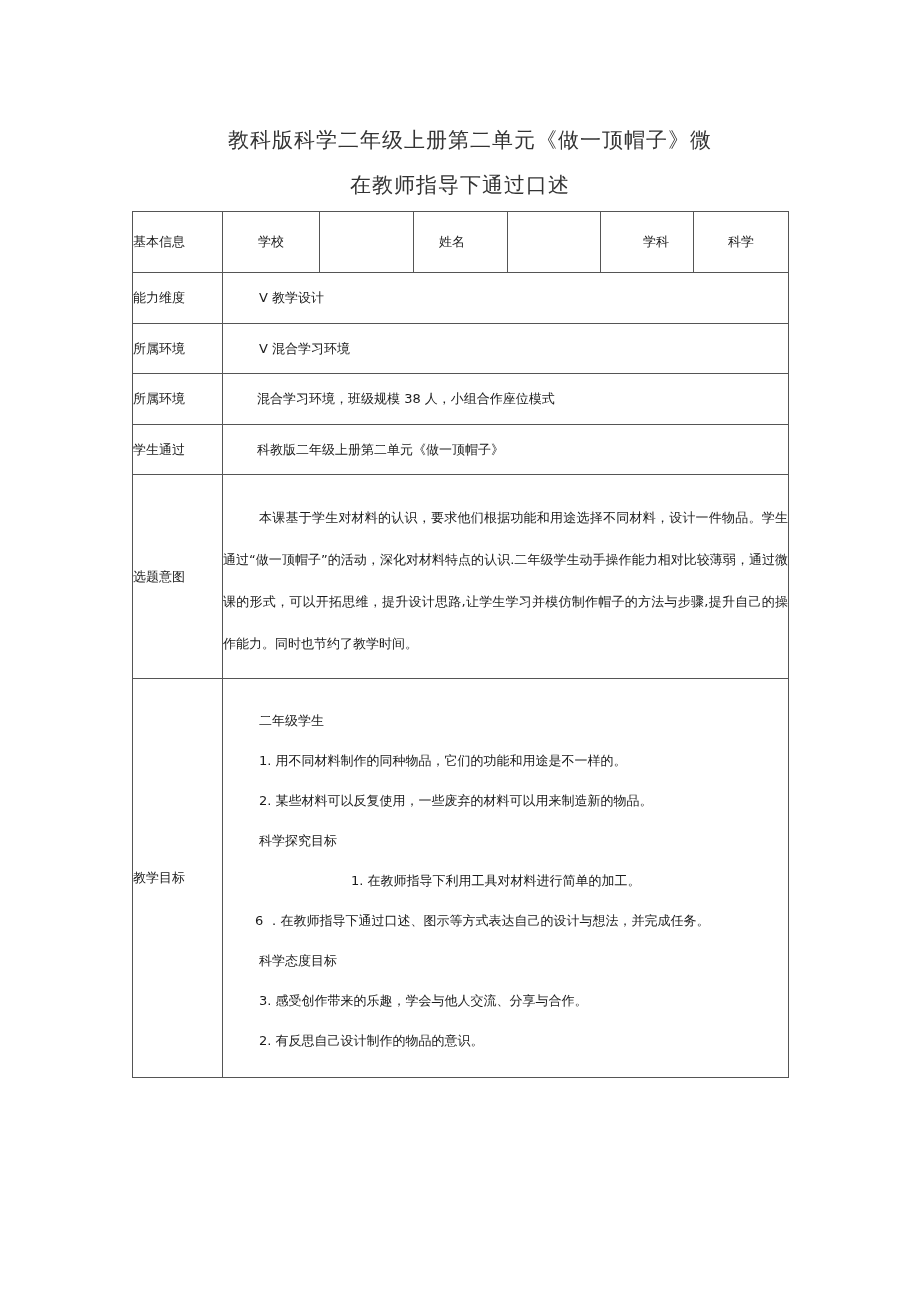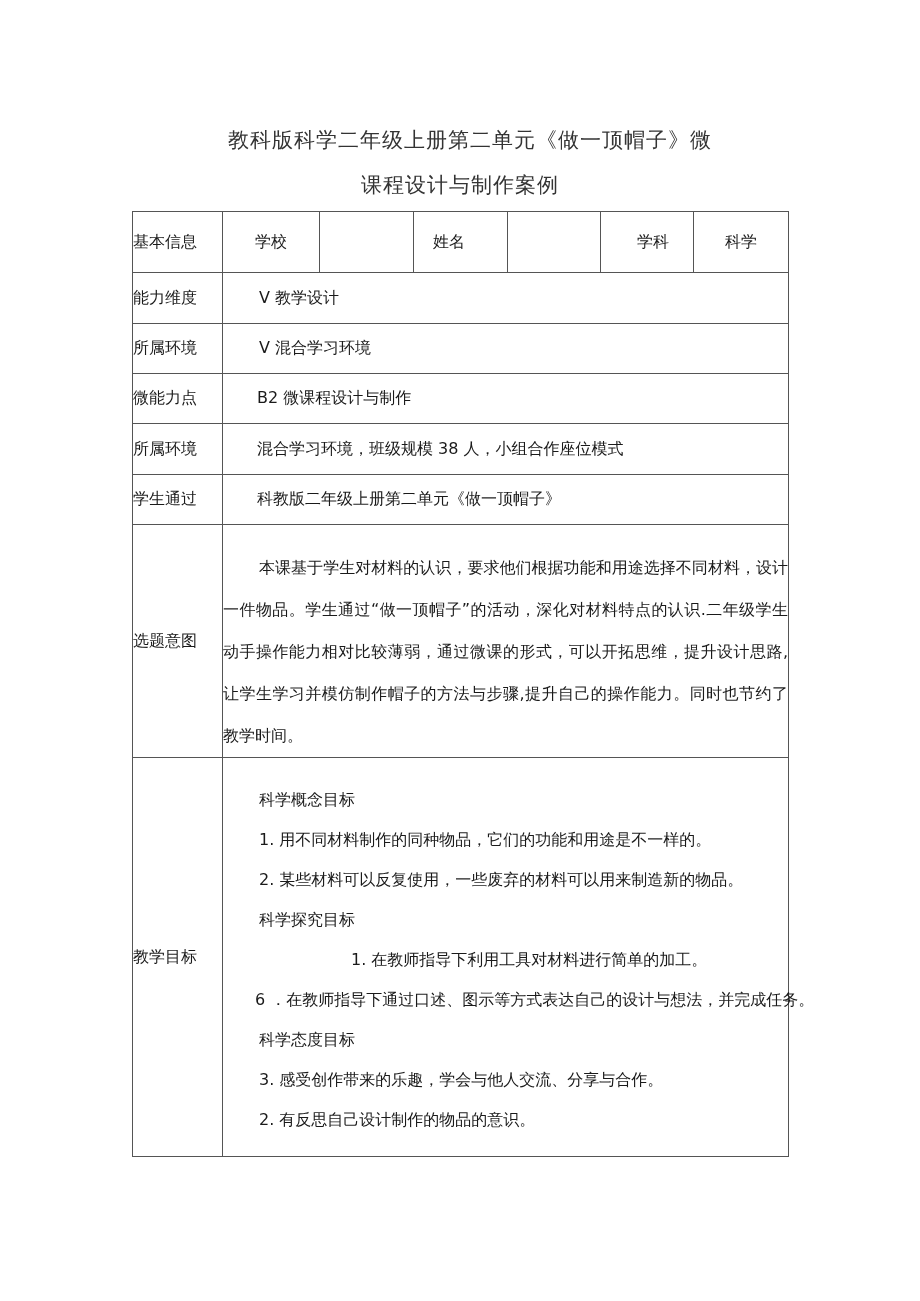--- a/index.html
+++ b/index.html
@@ -1,36 +1,36 @@
 <!DOCTYPE html>
 <html><head>
 <meta charset="utf-8">
 <style>
   html, body { margin: 0; padding: 0; background: #ffffff; }
   body { width: 920px; height: 1301px; position: relative; font-family: "DejaVu Sans", "Liberation Sans", sans-serif; color: #1a1a1a; }
   .title { position: absolute; left: 0; width: 920px; text-align: center; font-family: "DejaVu Serif", "Liberation Serif", serif; font-size: 21px; color: #333; letter-spacing: 1px; }
   .t1 { top: 126px; left: 10px; }
   .t2 { top: 171px; }
-  table.doc { position: absolute; left: 132px; top: 211px; width: 656px; border-collapse: collapse; table-layout: fixed; font-size: 16px; }
+  table.doc { position: absolute; left: 132px; top: 211px; width: 656px; border-collapse: collapse; table-layout: fixed; font-size: 13px; }
   table.doc td { border: 1px solid #555; padding: 0; vertical-align: middle; }
   .lbl { padding-left: 0 !important; }
   .c { text-align: center; margin-left: 16px; }
   .val { padding-left: 36px !important; }
   .val2 { padding-left: 34px !important; }
   .para { padding: 22px 0 0 0 !important; line-height: 42px; text-indent: 36px; text-align: justify; vertical-align: top !important; }
   .goals { padding: 22px 0 10px 36px !important; vertical-align: top !important; line-height: 40px; }
   .goals div { white-space: nowrap; }
   .ind { padding-left: 92px; }
   .neg { margin-left: -4px; }
 </style>
 </head>
 <body>
 
 <div class="title t1">教科版科学二年级上册第二单元《做一顶帽子》微</div>
-<div class="title t2">课程设计与制作案例</div>
+<div class="title t2">在教师指导下通过口述</div>
 
 <table class="doc">
   <colgroup>
     <col style="width:90px">
       <col style="width:97px">
       <col style="width:94px">
       <col style="width:94px">
       <col style="width:93px">
       <col style="width:93px">
       <col style="width:95px">
@@ -46,40 +46,36 @@
     <td class="c">科学</td>
   </tr>
   <tr style="height:51px">
     <td class="lbl">能力维度</td>
     <td colspan="6" class="val">V 教学设计</td>
   </tr>
   <tr style="height:50px">
     <td class="lbl">所属环境</td>
     <td colspan="6" class="val">V 混合学习环境</td>
   </tr>
-  <tr style="height:50px">
-    <td class="lbl">微能力点</td>
-    <td colspan="6" class="val2">B2 微课程设计与制作</td>
-  </tr>
   <tr style="height:51px">
     <td class="lbl">所属环境</td>
     <td colspan="6" class="val2">混合学习环境，班级规模 38 人，小组合作座位模式</td>
   </tr>
   <tr style="height:50px">
     <td class="lbl">学生通过</td>
     <td colspan="6" class="val2">科教版二年级上册第二单元《做一顶帽子》</td>
   </tr>
   <tr style="height:204px">
     <td class="lbl">选题意图</td>
     <td colspan="6" class="para">本课基于学生对材料的认识，要求他们根据功能和用途选择不同材料，设计一件物品。学生通过“做一顶帽子”的活动，深化对材料特点的认识.二年级学生动手操作能力相对比较薄弱，通过微课的形式，可以开拓思维，提升设计思路,让学生学习并模仿制作帽子的方法与步骤,提升自己的操作能力。同时也节约了教学时间。</td>
   </tr>
   <tr style="height:399px">
     <td class="lbl">教学目标</td>
     <td colspan="6" class="goals">
-      <div>科学概念目标</div>
+      <div>二年级学生</div>
       <div>1. 用不同材料制作的同种物品，它们的功能和用途是不一样的。</div>
       <div>2. 某些材料可以反复使用，一些废弃的材料可以用来制造新的物品。</div>
       <div>科学探究目标</div>
       <div class="ind">1. 在教师指导下利用工具对材料进行简单的加工。</div>
       <div class="neg">6 ．在教师指导下通过口述、图示等方式表达自己的设计与想法，并完成任务。</div>
       <div>科学态度目标</div>
       <div>3. 感受创作带来的乐趣，学会与他人交流、分享与合作。</div>
       <div>2. 有反思自己设计制作的物品的意识。</div>
     </td>
   </tr>

